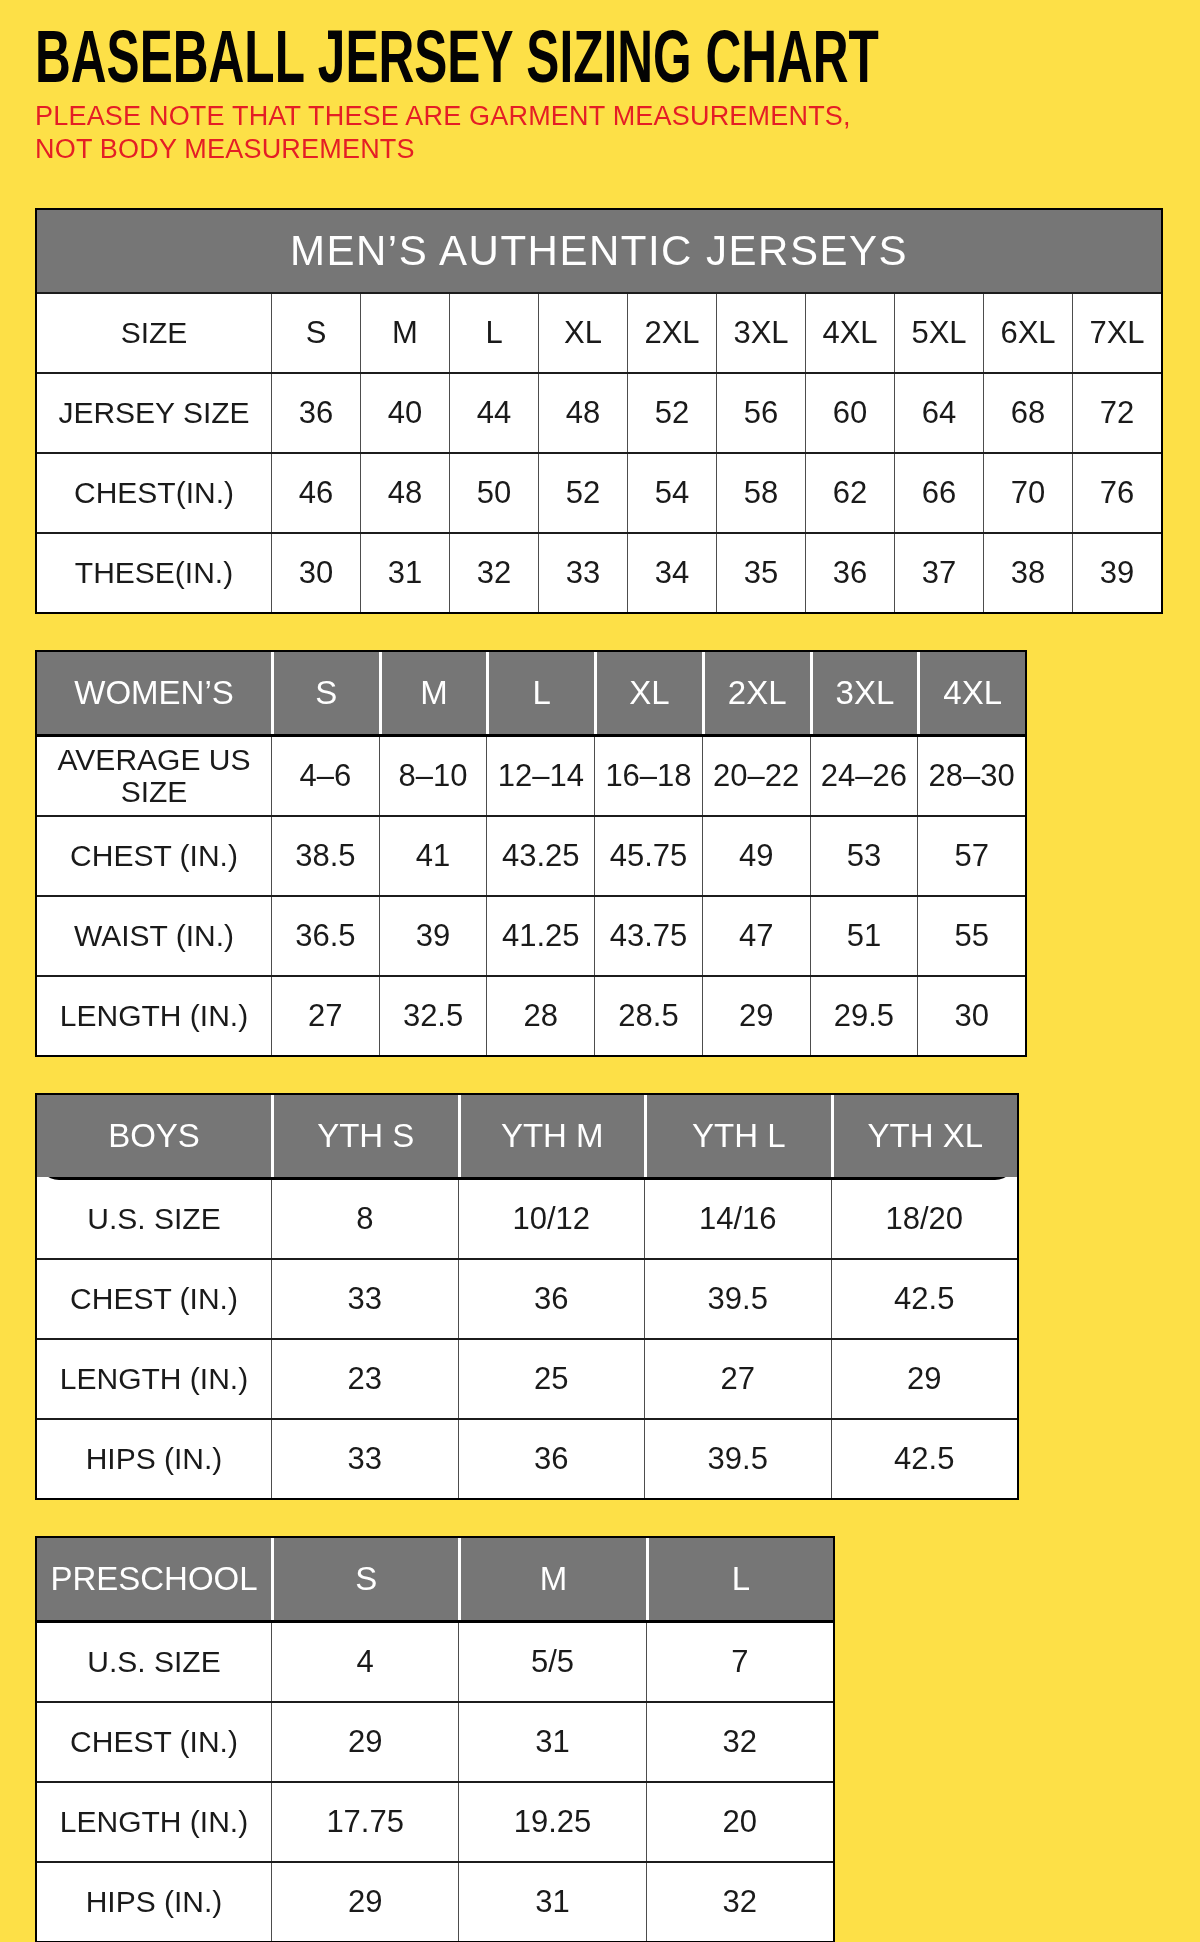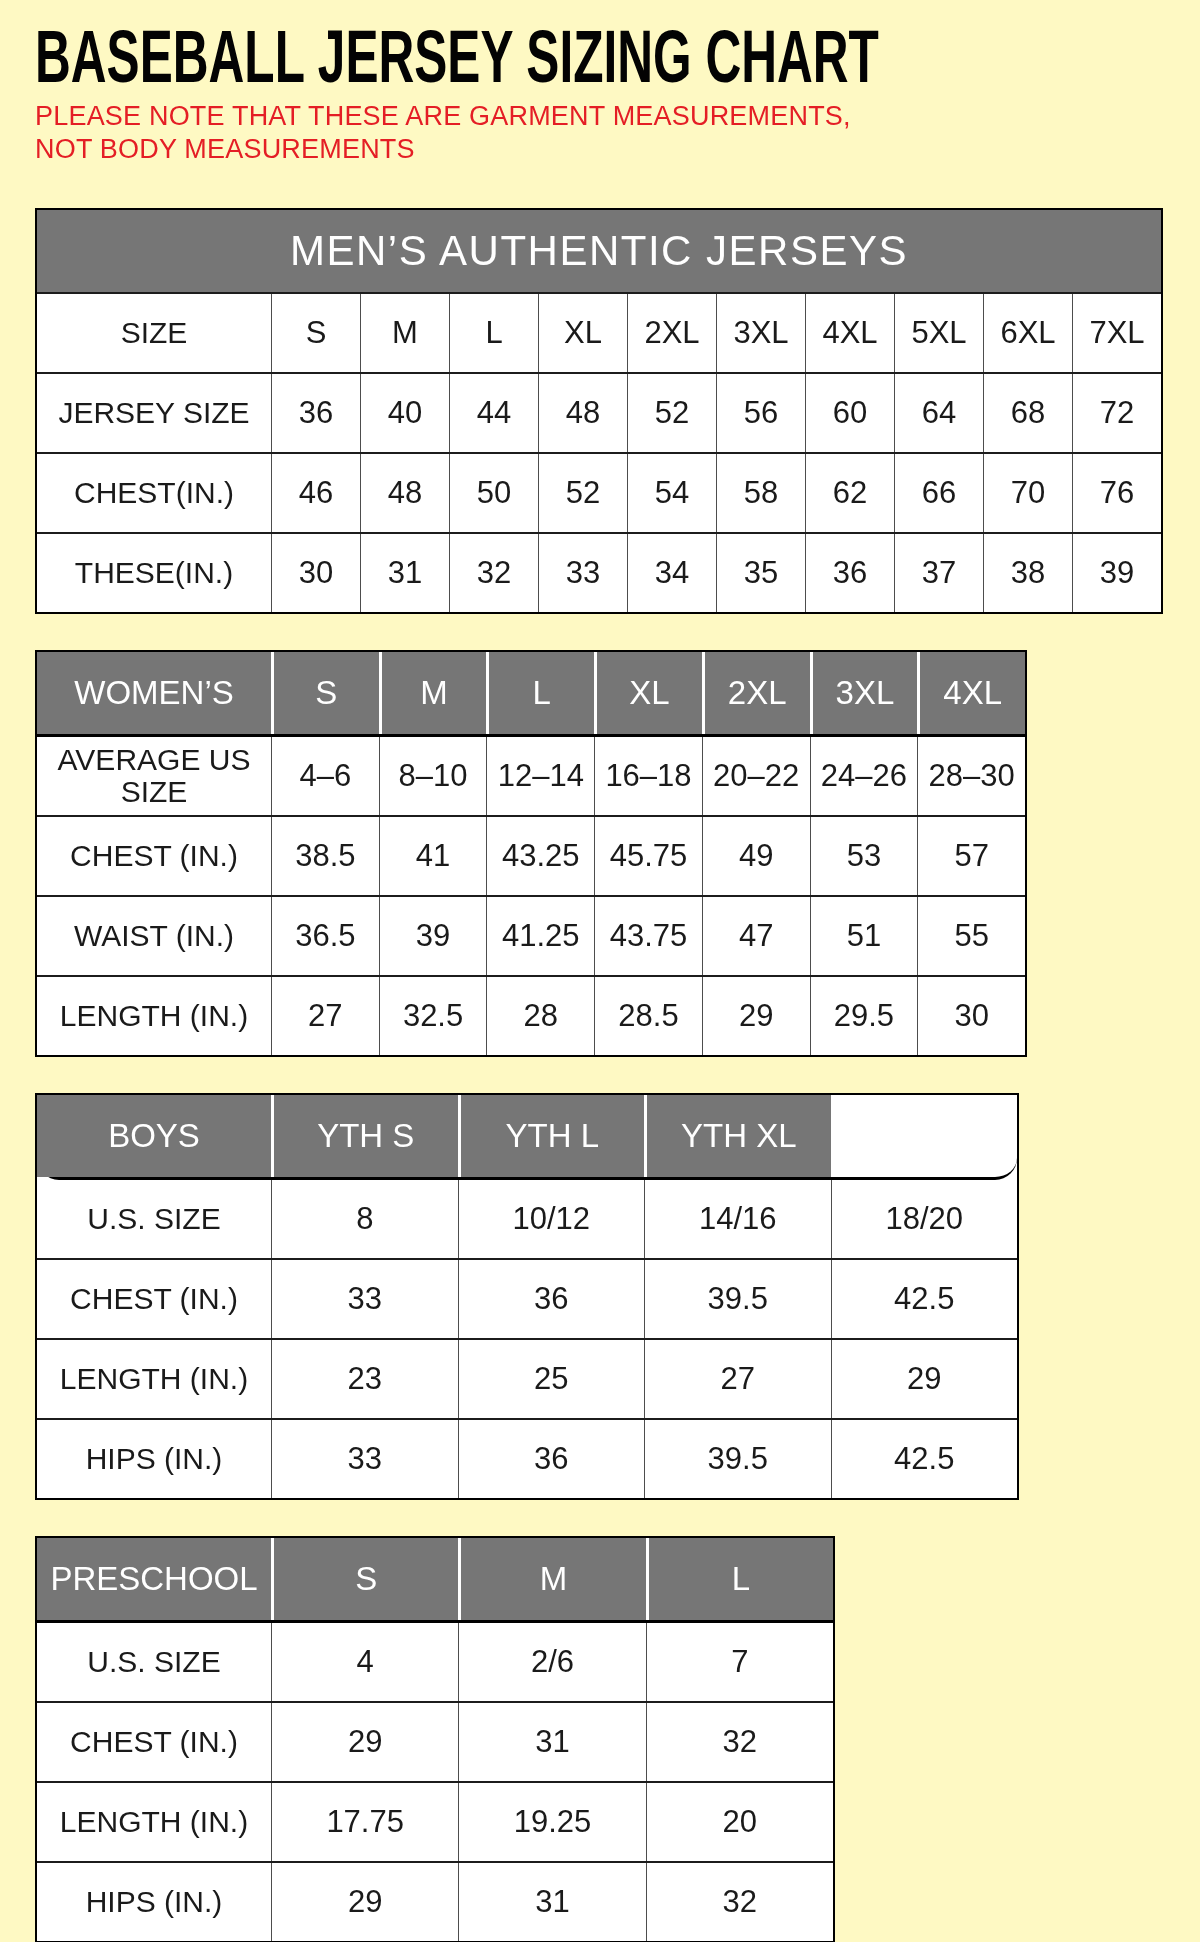--- a/index.html
+++ b/index.html
@@ -5,21 +5,21 @@
   html, body {
     margin: 0;
     padding: 0;
     background: #ffffff;
     font-family: "Liberation Sans", sans-serif;
   }
   .page {
     position: relative;
     width: 1200px;
     height: 1942px;
-    background: #fef9c3;
+    background: #fde047;
     overflow: hidden;
     padding: 20px 0 0 35px;
     box-sizing: border-box;
   }
   .title {
     font-size: 74px;
     line-height: 74px;
     font-weight: bold;
     color: #030303;
     letter-spacing: 0px;
@@ -205,20 +205,21 @@
           <div class="cell">28.5</div>
           <div class="cell">29</div>
           <div class="cell">29.5</div>
           <div class="cell">30</div>
         </div>
       </div>
       <div class="sizing-table" style="width: 980px;">
         <div class="t-row head" style="grid-template-columns: 234px repeat(4, 1fr); border-radius: 22px;">
           <div class="cell label">BOYS</div>
           <div class="cell">YTH S</div>
+          <div class="cell">YTH M</div>
           <div class="cell">YTH L</div>
           <div class="cell">YTH XL</div>
         </div>
         <div class="t-row" style="grid-template-columns: 234px repeat(4, 1fr);">
           <div class="cell label">U.S. SIZE</div>
           <div class="cell">8</div>
           <div class="cell">10/12</div>
           <div class="cell">14/16</div>
           <div class="cell">18/20</div>
         </div>
@@ -247,21 +248,21 @@
       <div class="sizing-table" style="width: 796px;">
         <div class="t-row head" style="grid-template-columns: 234px repeat(3, 1fr);">
           <div class="cell label">PRESCHOOL</div>
           <div class="cell">S</div>
           <div class="cell">M</div>
           <div class="cell">L</div>
         </div>
         <div class="t-row" style="grid-template-columns: 234px repeat(3, 1fr);">
           <div class="cell label">U.S. SIZE</div>
           <div class="cell">4</div>
-          <div class="cell">2/6</div>
+          <div class="cell">5/5</div>
           <div class="cell">7</div>
         </div>
         <div class="t-row bordered" style="grid-template-columns: 234px repeat(3, 1fr);">
           <div class="cell label">CHEST (IN.)</div>
           <div class="cell">29</div>
           <div class="cell">31</div>
           <div class="cell">32</div>
         </div>
         <div class="t-row bordered" style="grid-template-columns: 234px repeat(3, 1fr);">
           <div class="cell label">LENGTH (IN.)</div>

